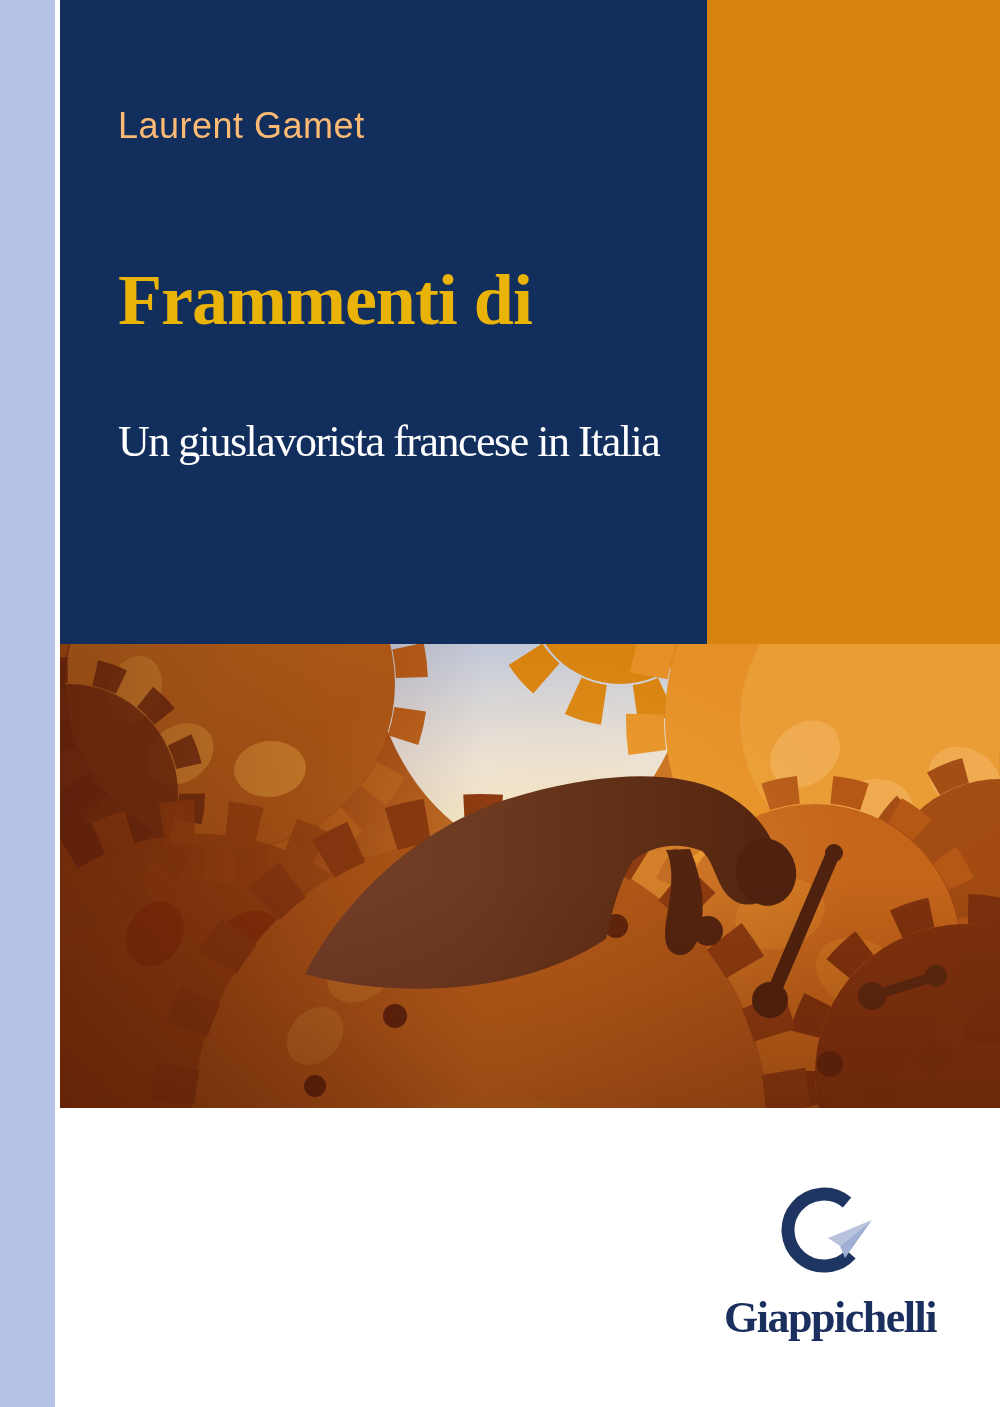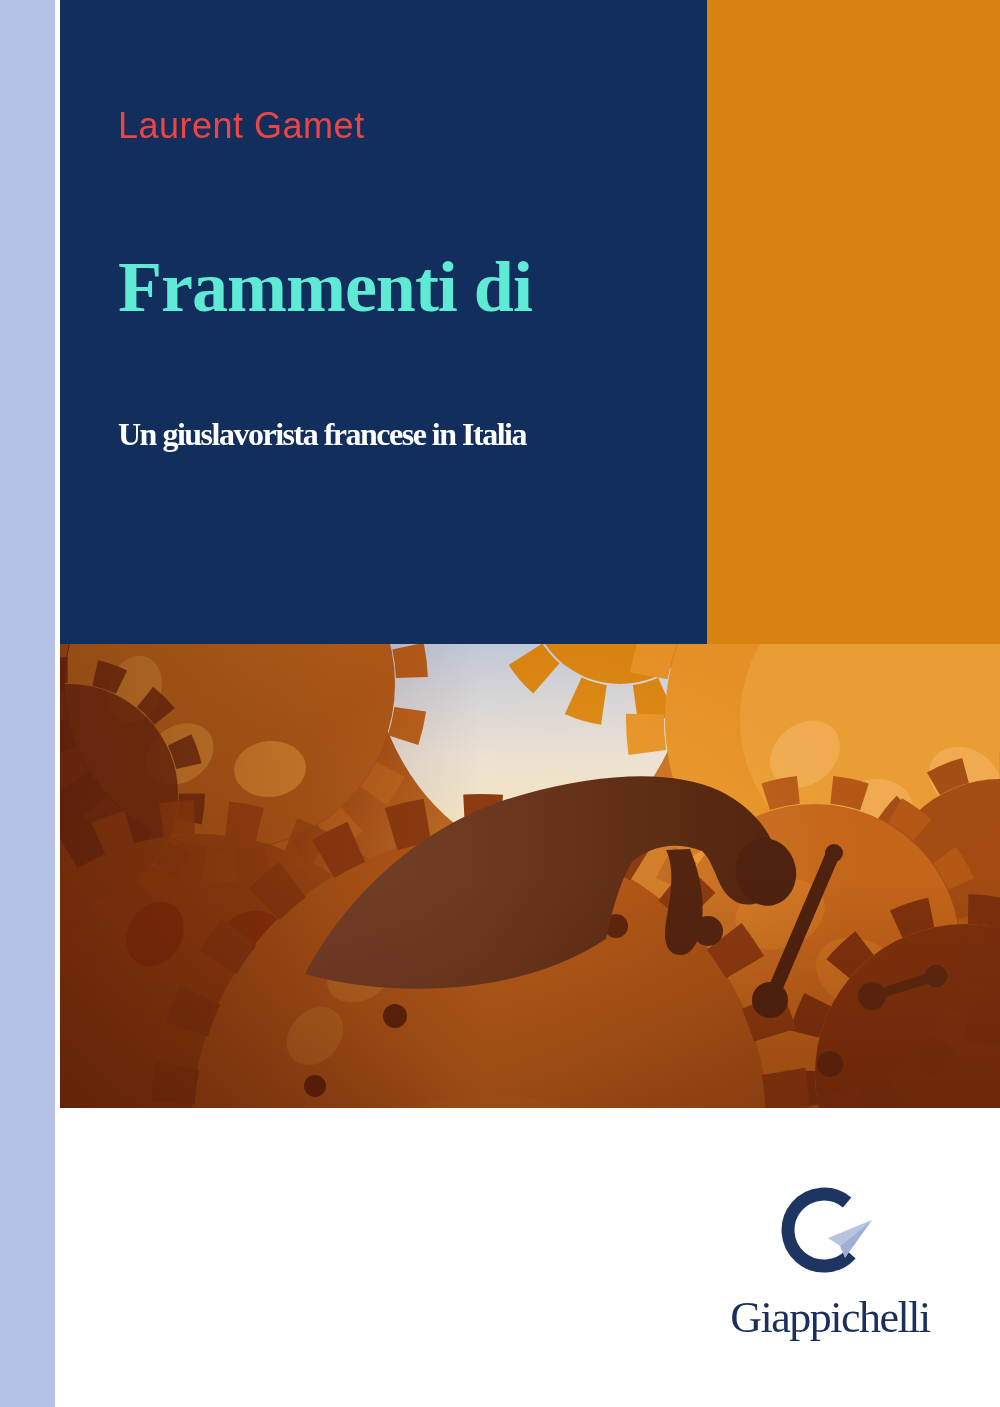--- a/index.html
+++ b/index.html
@@ -19,47 +19,47 @@
     background:#122e5c;
   }
   .accent-panel{
     position:absolute;left:707px;top:0;width:293px;height:644px;
     background:#d8820f;
   }
   .author{
     position:absolute;left:58px;top:106px;
     font-family:"Liberation Sans", sans-serif;
     font-size:36px;line-height:1.1;
-    color:#ef4444;letter-spacing:0.5px;
+    color:#fdba74;letter-spacing:0.5px;
   }
   .book-title{
-    position:absolute;left:58px;top:243px;
+    position:absolute;left:58px;top:256px;
     font-size:72px;line-height:88px;font-weight:bold;
-    color:#5eead4;letter-spacing:-1px;
+    color:#eab308;letter-spacing:-1px;
   }
   .book-subtitle{
     position:absolute;left:58px;top:414px;
-    font-size:32px;line-height:1.25;
-    color:#ffffff;letter-spacing:-1.5px;font-weight:bold;
+    font-size:44px;line-height:1.25;
+    color:#ffffff;letter-spacing:-1.5px;
   }
   .illustration{
     position:absolute;left:60px;top:644px;width:940px;height:464px;
     overflow:hidden;
   }
   .illustration svg{display:block;}
   .publisher-logo{
     position:absolute;left:680px;top:1180px;width:300px;height:170px;
     text-align:center;
   }
   .g-mark{
     position:absolute;left:92px;top:0;width:110px;height:100px;
   }
   .publisher-name{
     position:absolute;left:0;top:112px;width:300px;
-    font-size:44px;font-weight:normal;letter-spacing:-1.5px;
+    font-size:44px;font-weight:bold;letter-spacing:-1.5px;
     color:#1b2f5e;
   }
 </style>
 </head>
 <body>
 
 <div class="cover">
 
   <div class="spine-stripe"></div>
 

